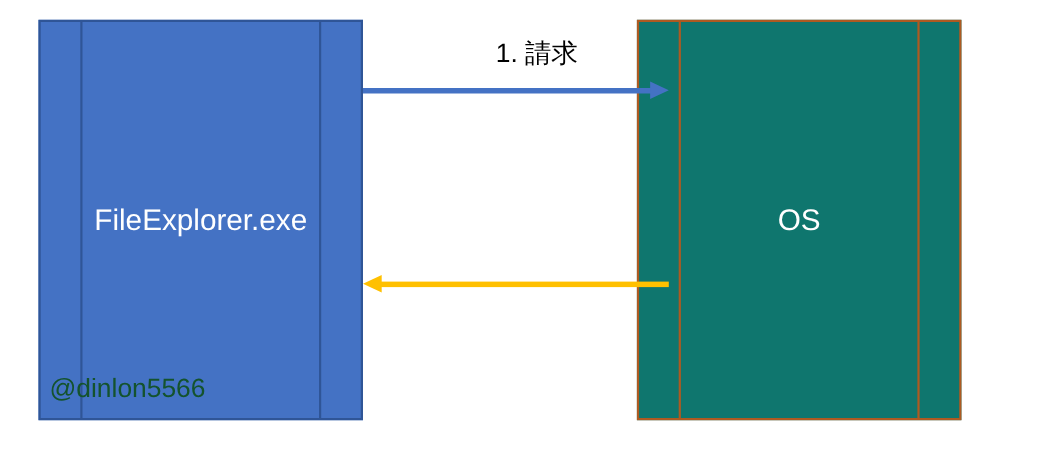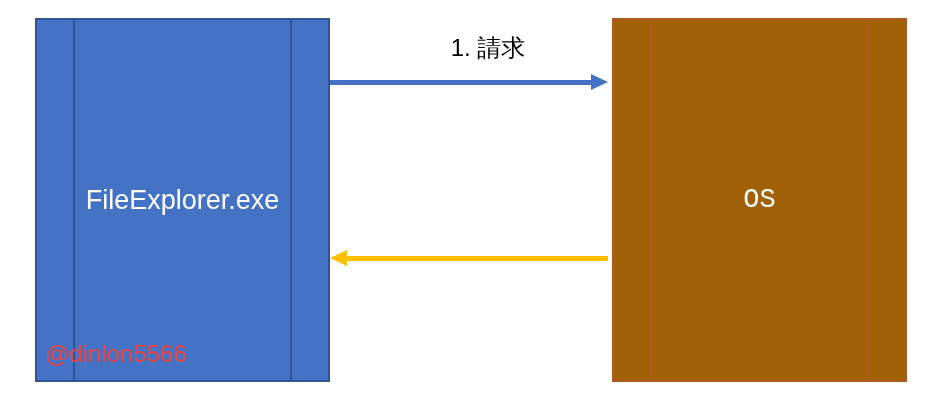--- a/index.html
+++ b/index.html
@@ -38,24 +38,23 @@
   .process .inner-line.right { right: 36px; }
 
   .process.client {
     left: 35px;
     background: #4472C4;
     border-color: #2F5597;
   }
   .process.client .inner-line { background: #2F5597; }
 
   .process.os {
-    left: 612px;
-    background: #a16207;
+    left: 579px;
+    background: #0f766e;
     border-color: #AE5A21;
-    font-family: Liberation Mono, monospace;
   }
   .process.os .inner-line { background: #AE5A21; }
 
   .process .shape-label {
     position: relative;
     color: #ffffff;
     font-size: 27px;
     white-space: nowrap;
   }
 
@@ -96,21 +95,21 @@
     font-size: 24px;
     white-space: nowrap;
   }
   .arrow-label.request  { top: 32px; }
   .arrow-label.response { top: 202px; }
 
   .watermark {
     position: absolute;
     left: 45px;
     top: 340px;
-    color: #ef4444;
+    color: #14532d;
     font-size: 24px;
     white-space: nowrap;
   }
 </style>
 </head>
 <body>
 
 <div class="canvas">
 
   <div class="process client">

